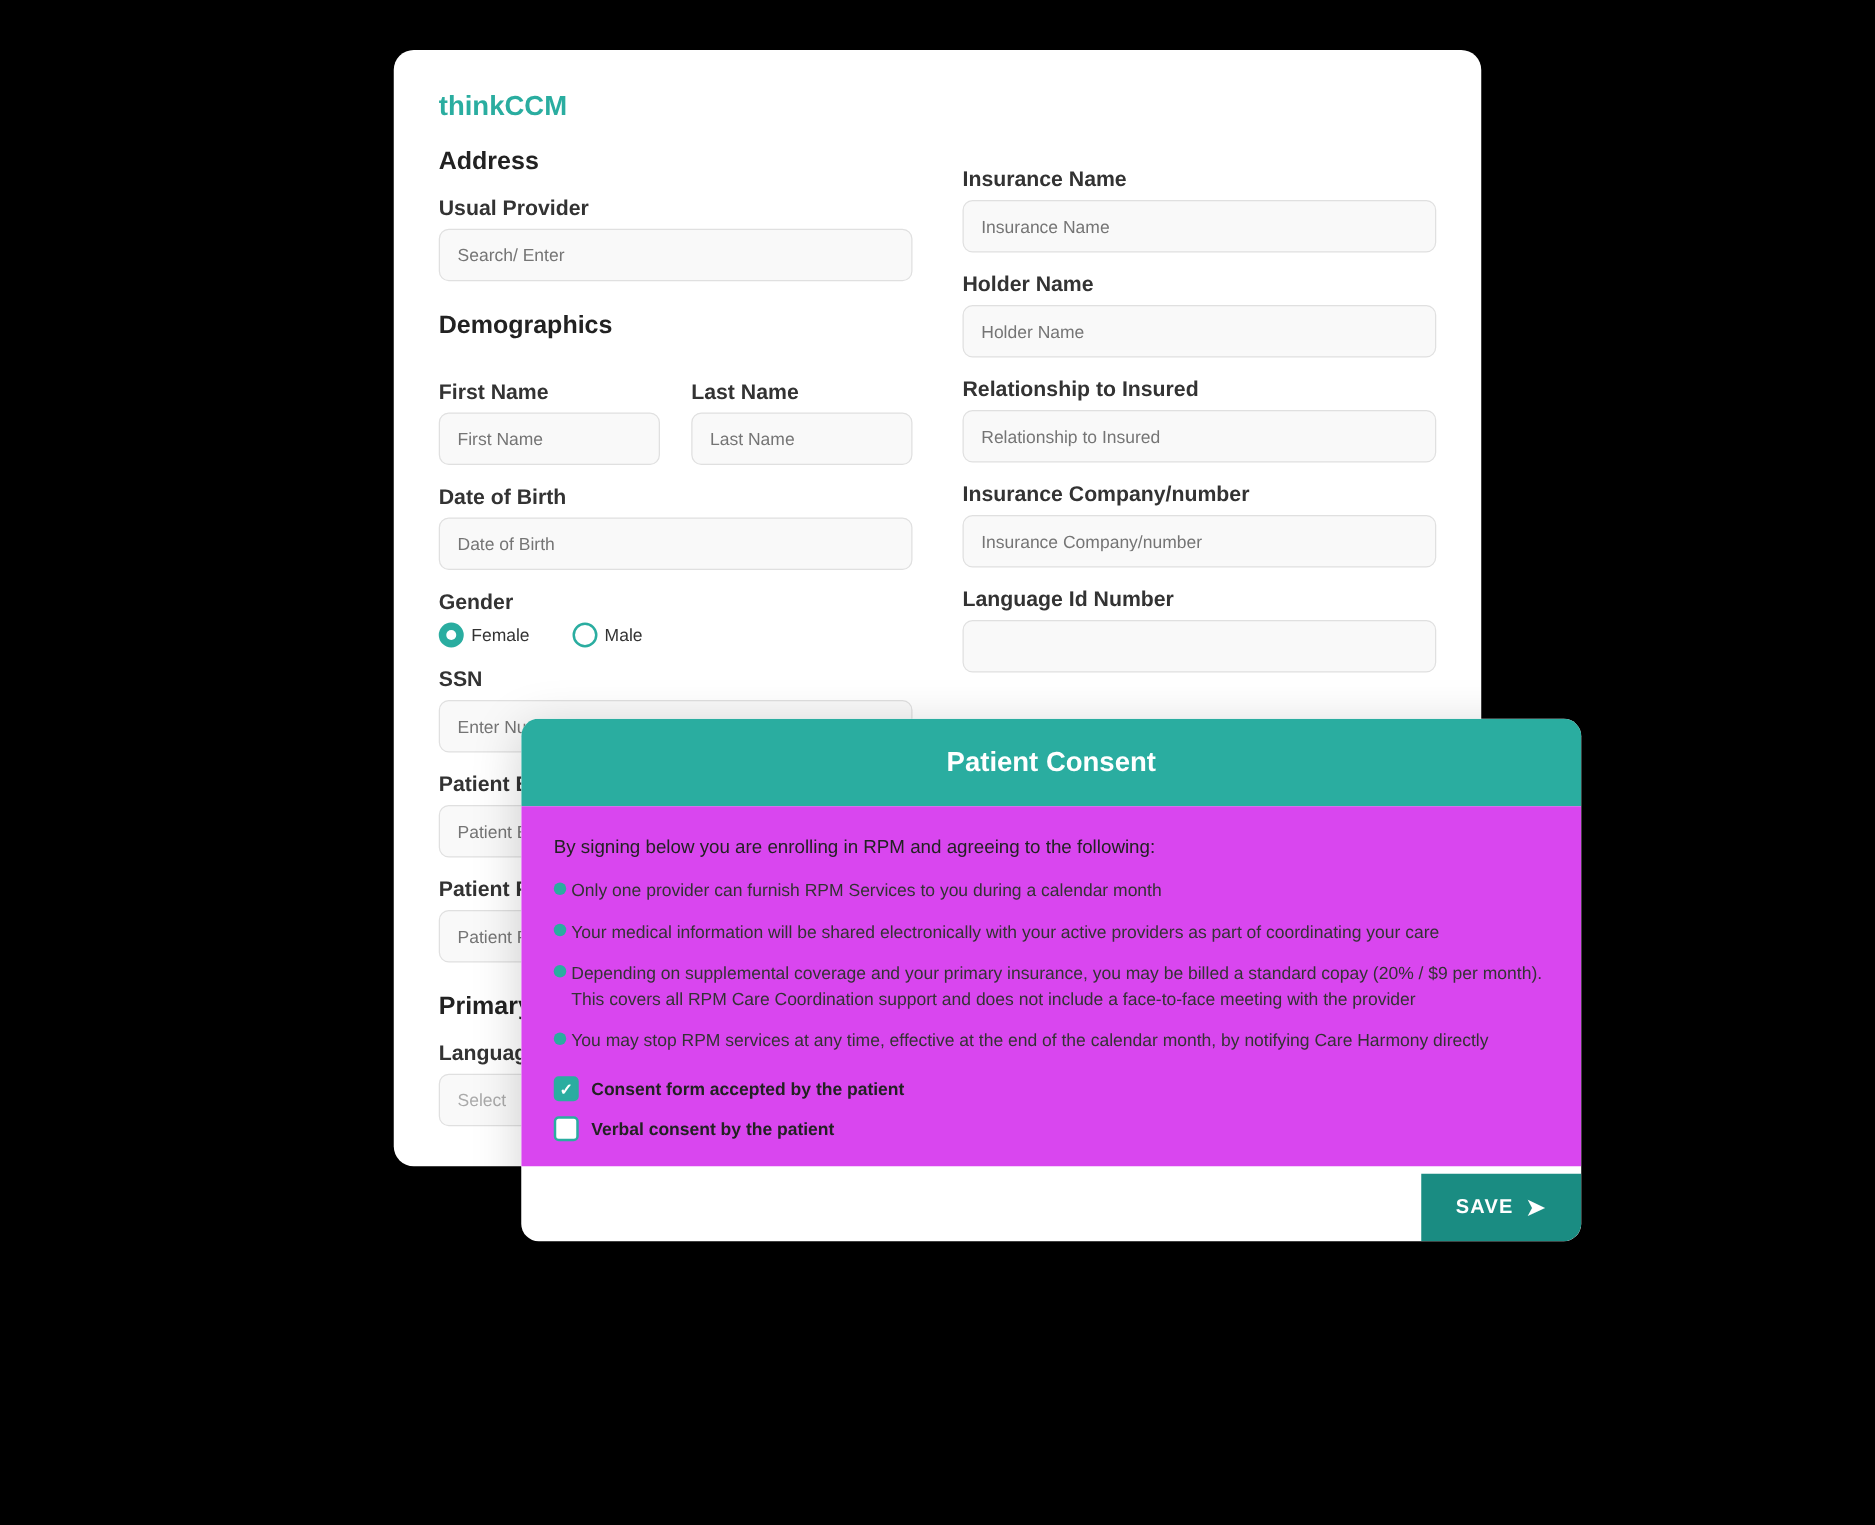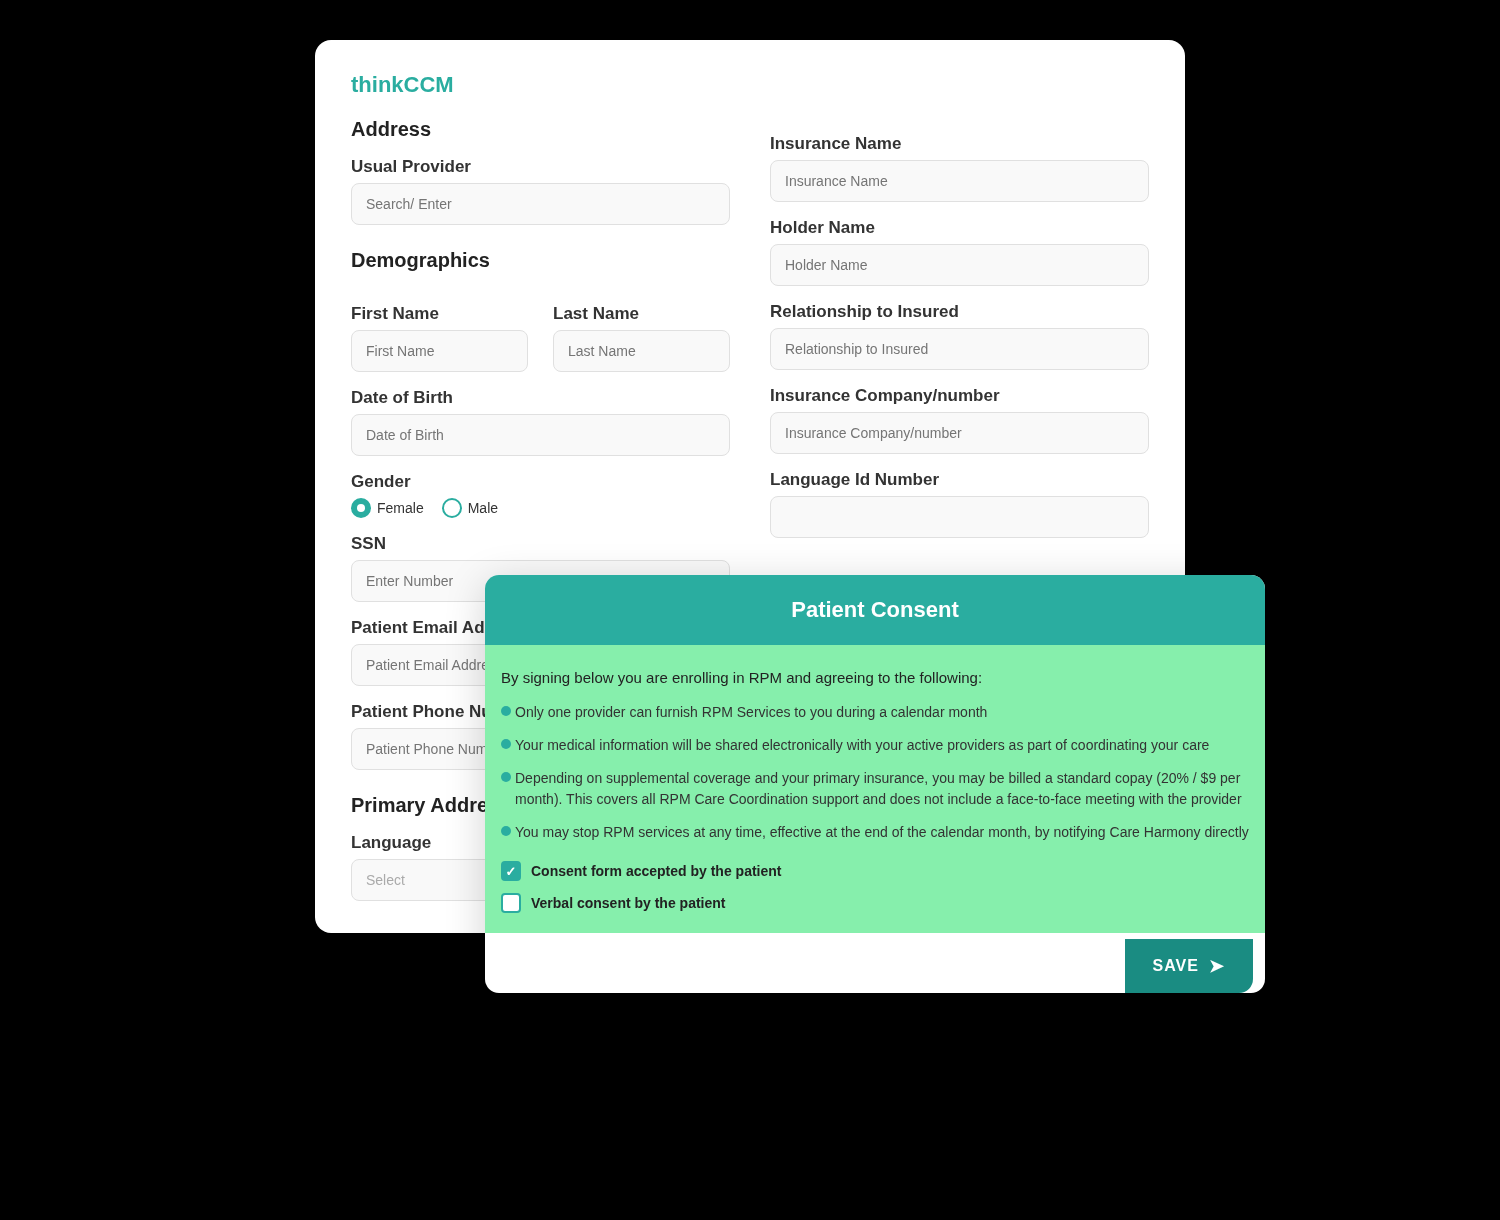--- a/index.html
+++ b/index.html
@@ -55,21 +55,21 @@
       outline: none;
     }
     .two-name-fields {
       display: grid;
       grid-template-columns: 1fr 1fr;
       gap: 25px;
     }
     .gender-row {
       display: flex;
       align-items: center;
-      gap: 18px;
+      gap: 34px;
       margin-top: 4px;
     }
     .radio-label {
       display: flex;
       align-items: center;
       gap: 6px;
       font-size: 14px;
       color: #333;
       cursor: pointer;
     }
@@ -120,40 +120,40 @@
     }
     .left-col { }
     .right-col { }
     .divider-section { margin-top: 24px; }
 
     
     .consent-modal {
       position: absolute;
       bottom: -60px;
       right: -80px;
-      width: 780px;
+      width: 848px;
       background: #fff;
       border-radius: 14px;
       box-shadow: 0 8px 40px rgba(0,0,0,0.18);
       overflow: hidden;
       z-index: 10;
     }
     .consent-header {
       background: #2aada0;
       padding: 22px 30px;
       text-align: center;
     }
     .consent-header-title {
       color: #fff;
       font-size: 22px;
       font-weight: 600;
     }
     .consent-body {
-      padding: 24px 16px 20px;
-      background: #86efac;
+      padding: 24px 26px 20px;
+      background: #d946ef;
     }
     .consent-intro {
       font-size: 15px;
       color: #222;
       font-weight: 500;
       margin-bottom: 16px;
     }
     .consent-list {
       list-style: none;
       padding: 0;
@@ -354,19 +354,19 @@
           </div>
           <span>Consent form accepted by the patient</span>
         </label>
         <label class="checkbox-row">
           <div class="checkbox-box"></div>
           <span>Verbal consent by the patient</span>
         </label>
       </div>
     </div>
     <div style="position:relative; height:60px;">
-      <button class="save-btn" style="position:absolute;bottom:0;right:12px;border-radius:0 0 14px 0;">
+      <button class="save-btn" style="position:absolute;bottom:0;right:0;border-radius:0 0 14px 0;">
         <span>SAVE</span>
         <span class="save-arrow">➤</span>
       </button>
     </div>
   </div>
 </div>
 
 </body></html>

